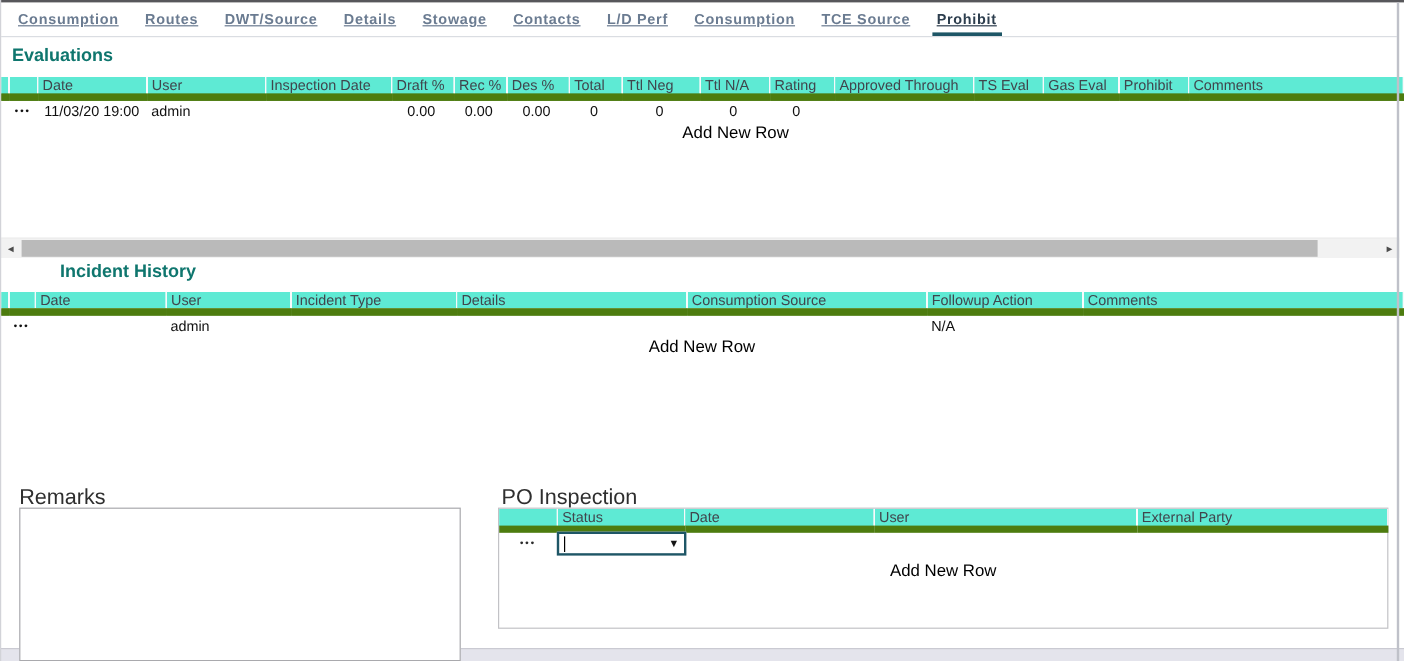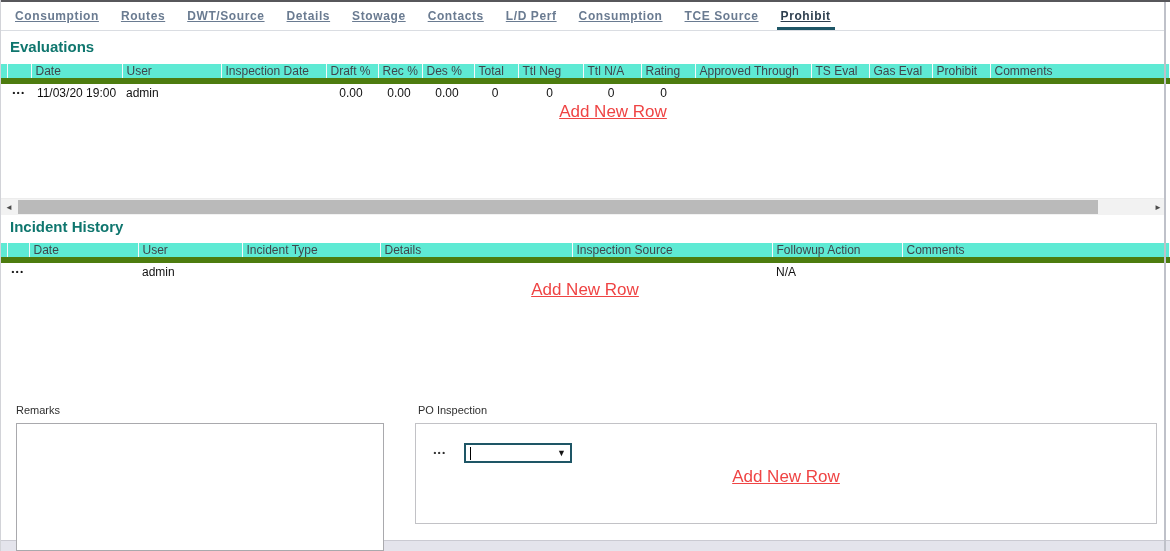--- a/index.html
+++ b/index.html
@@ -41,35 +41,35 @@
     height:20px;padding:0 4px;color:#101010;white-space:nowrap;overflow:hidden;
     box-sizing:border-box;background:#fff;
   }
   .r{text-align:center;padding-right:6px !important;}
   .pr14{padding-right:13px !important;}
   .row-menu{
     text-align:center;color:#2b2b2b;font-size:8px;letter-spacing:1.6px;
     font-weight:bold;cursor:pointer;padding:0 !important;
   }
   .add-link{
-    position:absolute;font-size:17px;color:#ef4444;text-align:center;cursor:pointer;text-decoration:underline;
+    position:absolute;font-size:14px;color:#000000;text-align:center;cursor:pointer;
   }
 
   
   .hscroll{position:absolute;top:198px;left:1px;width:1165px;height:16px;background:#f2f2f2;border-top:1px solid #ececec;}
   .hscroll .btn{
     position:absolute;top:0;width:16px;height:16px;display:flex;align-items:center;justify-content:center;
     color:#4c4c4c;font-size:8px;background:#f2f2f2;cursor:pointer;
   }
   .hscroll .btn-left{left:0;}
   .hscroll .btn-right{right:0;}
   .hscroll .thumb{position:absolute;left:17px;top:1px;height:14px;width:1080px;background:#bababa;cursor:pointer;}
 
   
-  .field-label{position:absolute;font-size:11px;color:#2f2f2f;}
+  .field-label{position:absolute;font-size:18px;color:#2f2f2f;}
   textarea.remarks{
     position:absolute;top:423px;left:16px;width:368px;height:128px;
     border:1px solid #a9a9ad;background:#fff;resize:none;outline:none;
     z-index:6;box-sizing:border-box;font-family:"Liberation Sans",sans-serif;font-size:12px;
   }
   .bottom-strip{position:absolute;top:540px;left:0;right:0;height:11px;background:#e4e4ec;border-top:1px solid #cacad2;z-index:2;}
 
   .po-box{
     position:absolute;top:423px;left:415px;width:742px;height:101px;
     border:1px solid #c2c2c6;background:#fff;z-index:4;box-sizing:border-box;
@@ -172,21 +172,21 @@
   </tbody>
 </table>
 <div class="add-link" style="top:102px;left:56px;width:1114px;">Add New Row</div>
 
 <div class="hscroll">
   <div class="btn btn-left">◄</div>
   <div class="thumb"></div>
   <div class="btn btn-right">►</div>
 </div>
 
-<div class="section-title" style="top:218px;">Incident History</div>
+<div class="section-title" style="top:218px;margin-left:40px;">Incident History</div>
 
 <table class="grid" style="position:absolute;top:243px;left:1px;width:1168px;">
   <colgroup>
     <col style="width:6px">
       <col style="width:22px">
       <col style="width:109px">
       <col style="width:104px">
     <col style="width:138px">
       <col style="width:192px">
       <col style="width:200px">
@@ -194,21 +194,21 @@
     <col style="width:267px">
   </colgroup>
   <thead>
     <tr>
       <th></th>
       <th></th>
       <th class="r">Date</th>
       <th>User</th>
       <th>Incident Type</th>
       <th>Details</th>
-      <th>Inspection Source</th>
+      <th>Consumption Source</th>
       <th>Followup Action</th>
       <th>Comments</th>
     </tr>
   </thead>
   <tbody>
     <tr>
       <td></td>
       <td class="row-menu">•••</td>
       <td class="r"></td>
       <td>admin</td>
@@ -222,20 +222,38 @@
 </table>
 <div class="add-link" style="top:280px;left:1px;width:1168px;">Add New Row</div>
 
 <div class="field-label" style="top:404px;left:16px;">Remarks</div>
 <textarea class="remarks" style=""></textarea>
 
 <div class="bottom-strip"></div>
 
 <div class="field-label" style="top:404px;left:418px;">PO Inspection</div>
 <div class="po-box">
+  <table class="grid" style="width:740px;">
+    <colgroup>
+      <col style="width:48px">
+        <col style="width:106px">
+        <col style="width:158px">
+        <col style="width:219px">
+        <col style="width:209px">
+    </colgroup>
+    <thead>
+      <tr>
+        <th></th>
+        <th>Status</th>
+        <th class="r">Date</th>
+        <th>User</th>
+        <th>External Party</th>
+      </tr>
+    </thead>
+  </table>
   <div class="row-menu po-dots">•••</div>
   <div class="combo">
     <span class="cursor-bar"></span>
     <span></span>
     <span class="caret">▼</span>
   </div>
   <div class="add-link" style="top:43px;left:0;width:740px;">Add New Row</div>
 </div>
 
 </body></html>

